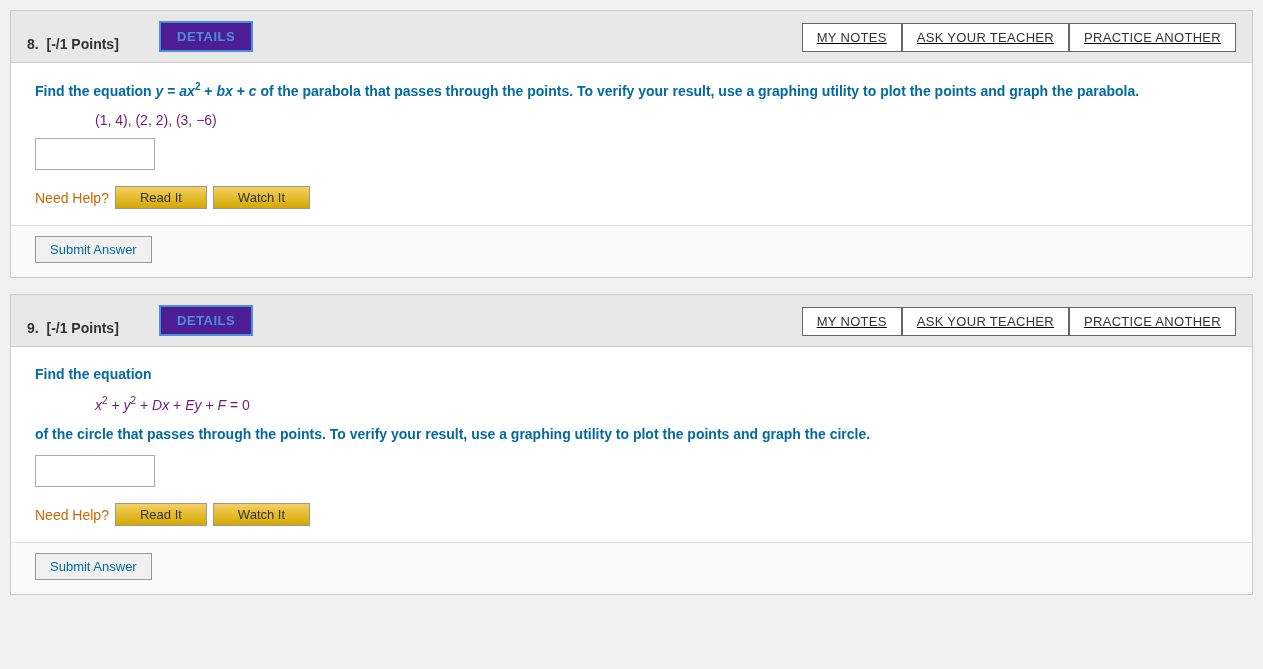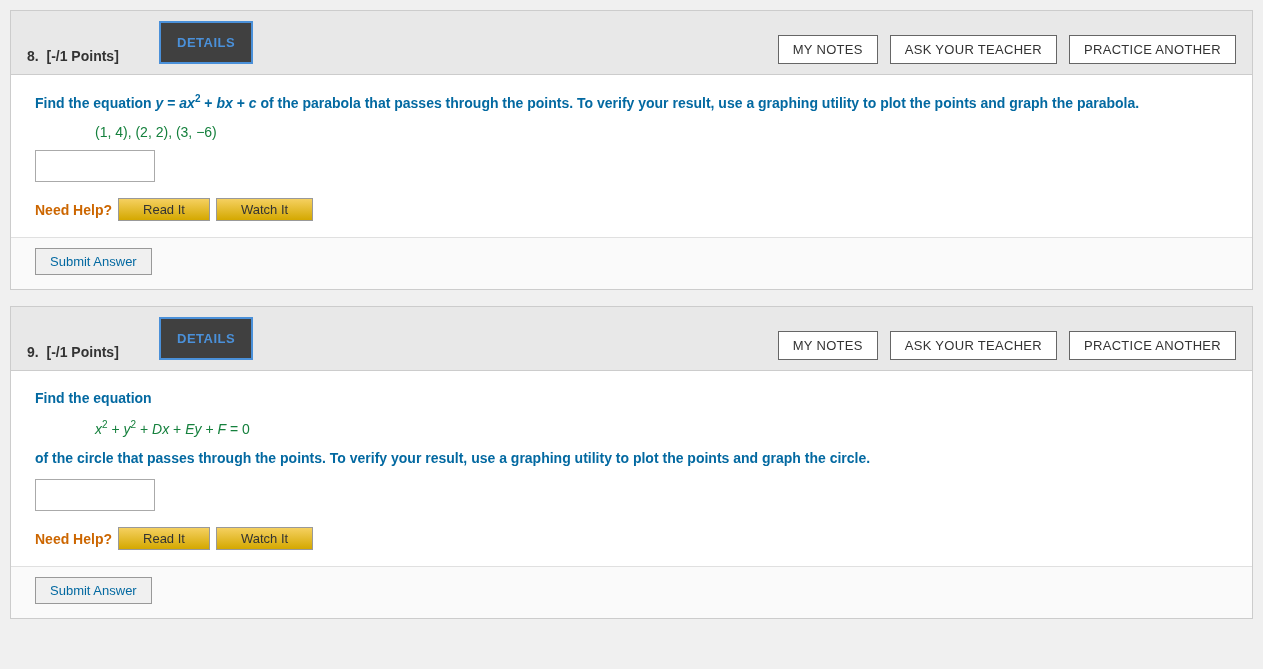--- a/index.html
+++ b/index.html
@@ -28,28 +28,29 @@
     .question-number {
       font-weight: bold;
       font-size: 14px;
       color: #333;
       min-width: 120px;
     }
 
     .header-buttons {
       margin-left: auto;
       display: flex;
-      gap: 12px;
+      gap: 0;
+      text-decoration: underline;
     }
 
     .btn-details {
-      background: #404040;
+      background: #4c1d95;
       border: 2px solid #4a90d9;
       color: #4a90d9;
-      padding: 12px 16px;
+      padding: 6px 16px;
       font-size: 13px;
       font-weight: bold;
       cursor: pointer;
       letter-spacing: 0.5px;
     }
 
     .btn-outline {
       background: #fff;
       border: 1px solid #666;
       color: #333;
@@ -67,21 +68,21 @@
       font-size: 14px;
       color: #0369a1;
       line-height: 1.6;
       margin-bottom: 10px;
       font-weight: bold;
     }
 
     .equation-block {
       margin: 6px 0 10px 60px;
       font-size: 14px;
-      color: #15803d;
+      color: #701a75;
     }
 
     .answer-input {
       border: 1px solid #aaa;
       width: 120px;
       height: 32px;
       padding: 4px 6px;
       font-size: 14px;
       margin: 8px 0 16px 0;
       display: block;
@@ -89,21 +90,21 @@
 
     .need-help-row {
       display: flex;
       align-items: center;
       gap: 6px;
       margin-bottom: 0;
     }
 
     .need-help-label {
       color: #cc6600;
-      font-weight: bold;
+      font-weight: normal;
       font-size: 14px;
     }
 
     .btn-help {
       background: linear-gradient(to bottom, #f5d060, #d4a800);
       border: 1px solid #999;
       color: #333;
       padding: 3px 24px;
       font-size: 13px;
       cursor: pointer;

